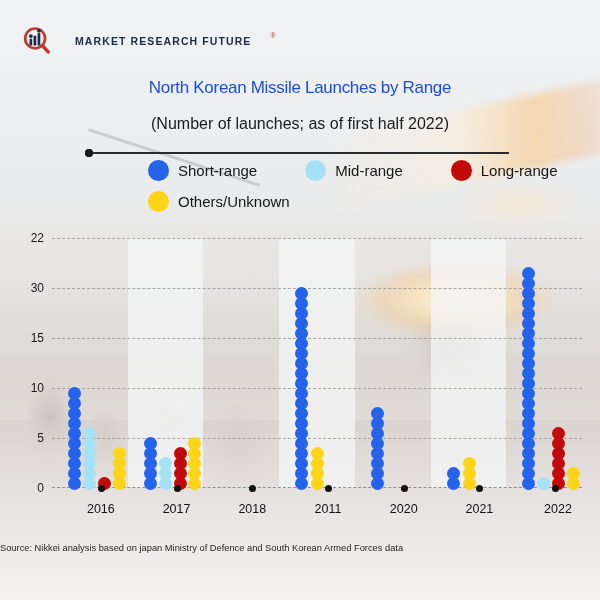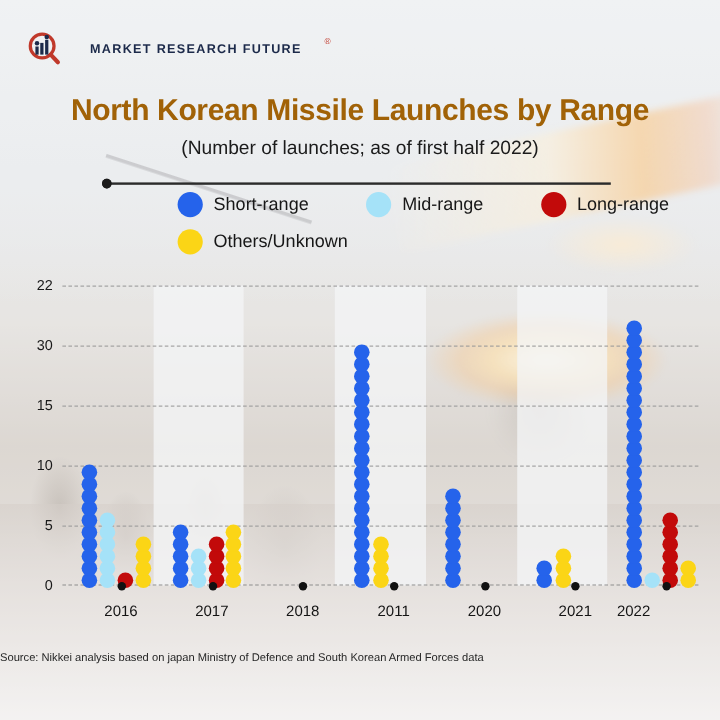--- a/index.html
+++ b/index.html
@@ -49,21 +49,21 @@
 
   
   .logo-wrap{position:absolute;left:22px;top:26px;display:flex;align-items:center;gap:23px;}
   .logo-mark{width:30px;height:30px;flex:0 0 auto;}
   .logo-text{font-size:10.5px;font-weight:bold;letter-spacing:1.1px;color:#1c2a4a;
     font-family:"Liberation Sans", sans-serif;white-space:nowrap;position:relative;}
   .logo-reg{position:absolute;top:-4px;right:-8px;font-size:7px;color:#c0392b;}
 
   
   .title{position:absolute;left:0;right:0;top:78px;text-align:center;
-    font-size:25px;font-weight:bold;color:#a16207;letter-spacing:-.3px;}
+    font-size:17px;font-weight:normal;color:#1d4ed8;letter-spacing:-.3px;}
   .subtitle{position:absolute;left:0;right:0;top:115px;text-align:center;
     font-size:16px;color:#1b1b1b;}
   .divider{position:absolute;left:85px;right:85px;top:149px;height:8px;}
   .divider .line{position:absolute;left:6px;right:6px;top:3px;height:1.6px;background:#2b2b2b;}
   .divider .dot{position:absolute;top:0;width:8px;height:8px;border-radius:50%;background:#1b1b1b;}
   .divider .dot.l{left:0;} .divider .dot.r{right:0;}
 
   
   .legend{position:absolute;left:100px;top:160px;width:430px;}
   .legend-row{display:flex;align-items:center;margin-bottom:10px;}
@@ -336,18 +336,18 @@
             <span class="dot" style="background: rgb(194, 10, 10); bottom: 28px;"></span>
             <span class="dot" style="background: rgb(194, 10, 10); bottom: 38px;"></span>
             <span class="dot" style="background: rgb(194, 10, 10); bottom: 48px;"></span>
           </div>
           <div class="stack" style="height: 20px; margin-right: 3px;">
             <span class="dot" style="background: rgb(251, 213, 22); bottom: -2px;"></span>
             <span class="dot" style="background: rgb(251, 213, 22); bottom: 8px;"></span>
           </div>
         </div>
         <span class="zero-dot" style="background: rgb(17, 17, 17); left: 500.143px;"></span>
-        <div class="xlabel" style="left: 476px;">2022</div>
+        <div class="xlabel" style="left: 506px;">2022</div>
       </div>
   </div>
 
   <div class="source">Source: Nikkei analysis based on japan Ministry of Defence and South Korean Armed Forces data</div>
 </div>
 
 </body></html>

